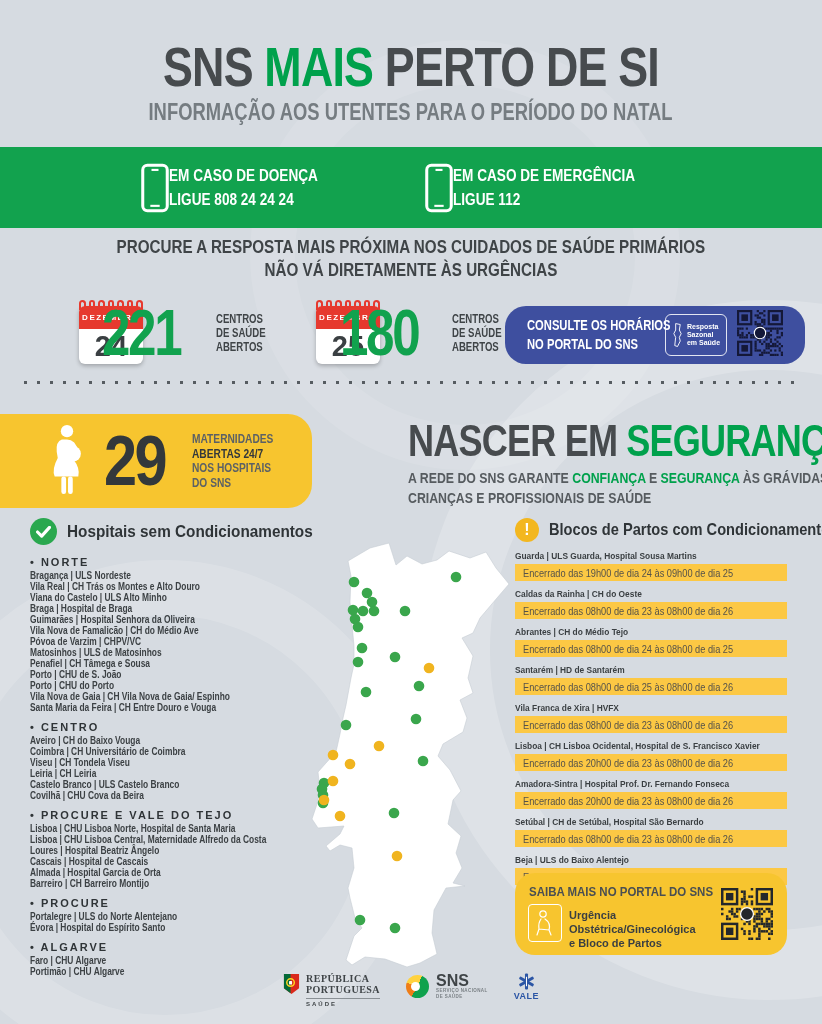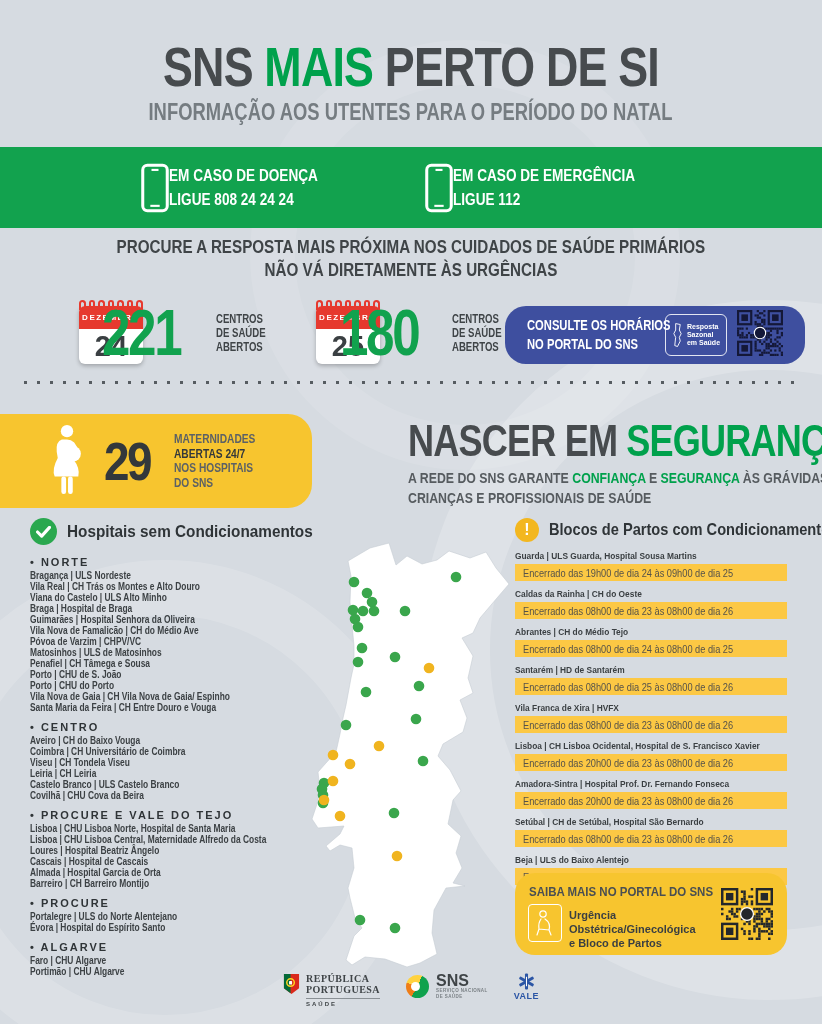--- a/index.html
+++ b/index.html
@@ -35,21 +35,21 @@
   
   .bluebox{top:306px;left:505px;width:300px;height:58px;background:#3e4f9f;border-radius:21px;display:flex;align-items:center;}
   .bb-text{color:#fff;font-size:14px;font-weight:700;line-height:19px;margin-left:22px;width:138px;}
   .badge{width:60px;height:40px;border:1.5px solid rgba(255,255,255,.85);border-radius:6px;display:flex;align-items:center;justify-content:center;gap:4px;}
   .badge-txt{color:#fff;font-size:7px;font-weight:800;line-height:8px;}
   
   .dotline{top:381px;left:24px;width:774px;height:3px;
     background:repeating-linear-gradient(90deg,#565c61 0 3.2px,transparent 3.2px 13px);}
   
   .matbox{top:414px;left:0;width:312px;height:94px;background:#f7c52f;border-radius:0 24px 24px 0;display:flex;align-items:center;}
-  .matnum{font-size:54px;font-weight:800;color:#33383b;letter-spacing:-3px;margin-left:14px;}
+  .matnum{font-size:70px;font-weight:800;color:#33383b;letter-spacing:-3px;margin-left:14px;}
   .matlines{margin-left:16px;font-size:12px;color:#5c6165;font-weight:700;line-height:14.5px;}
   .matlines .bold{color:#33383b;font-weight:800;}
   .nascer-title{top:416px;left:408px;font-size:44px;font-weight:800;color:#474b4e;letter-spacing:-1px;}
   .nascer-sub{top:468px;left:408px;font-size:15px;font-weight:700;color:#565b5f;line-height:20px;}
   
   .colhead{display:flex;align-items:center;gap:10px;}
   .colhead-txt{font-size:17px;font-weight:800;color:#2f3437;}
   .icon-circle{width:27px;height:27px;border-radius:50%;display:flex;align-items:center;justify-content:center;flex:none;}
   .regions{top:548px;left:30px;width:300px;}
   .region-h{font-size:11px;font-weight:800;letter-spacing:2px;color:#2f3437;margin:8px 0 2px;}

